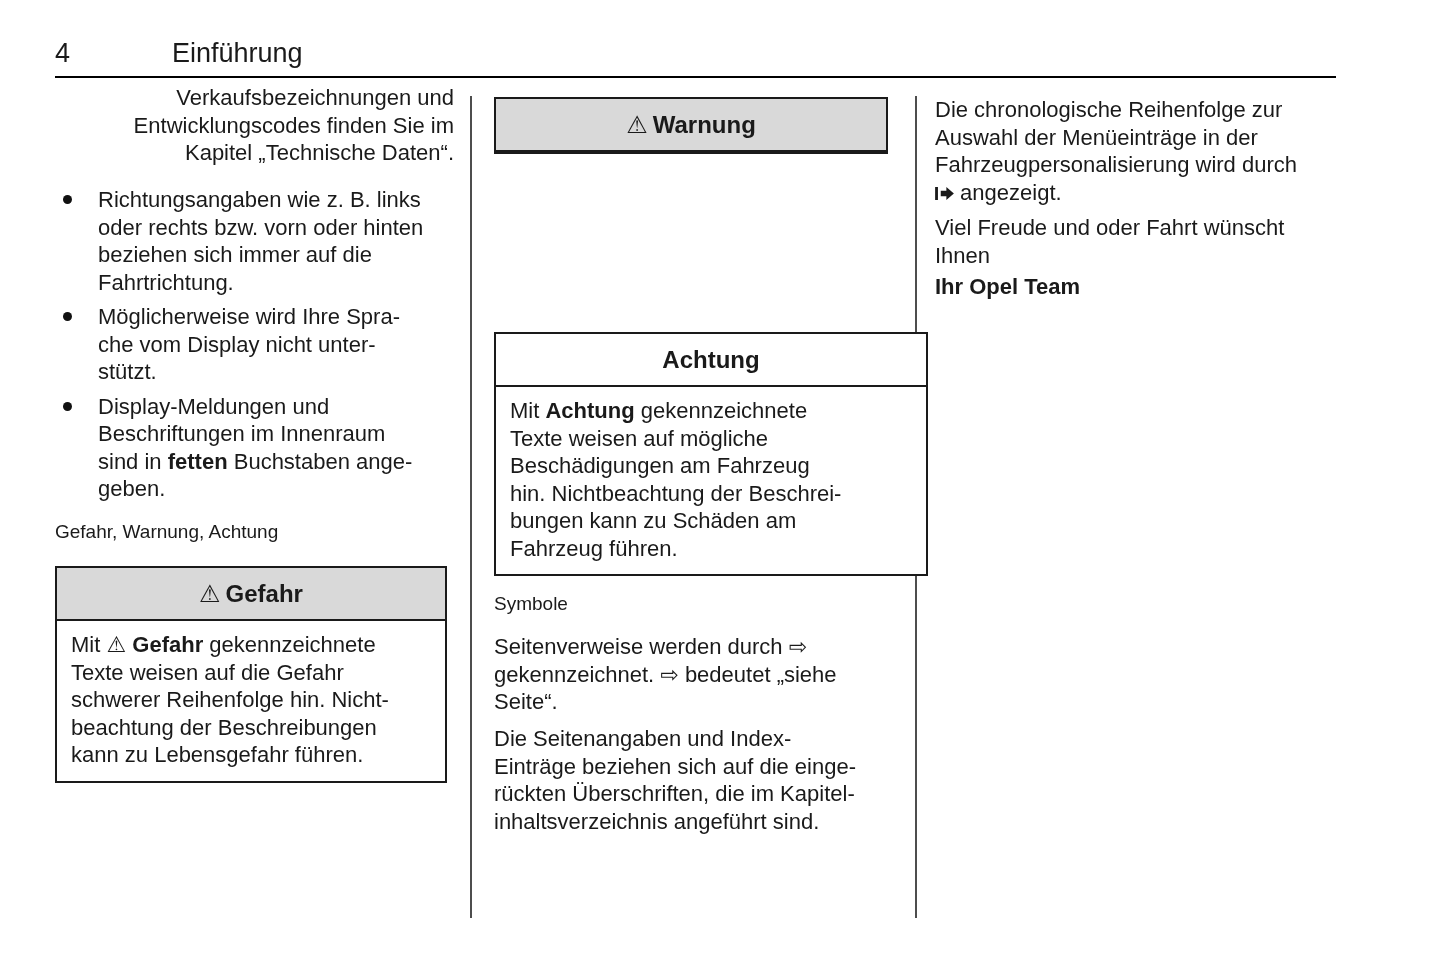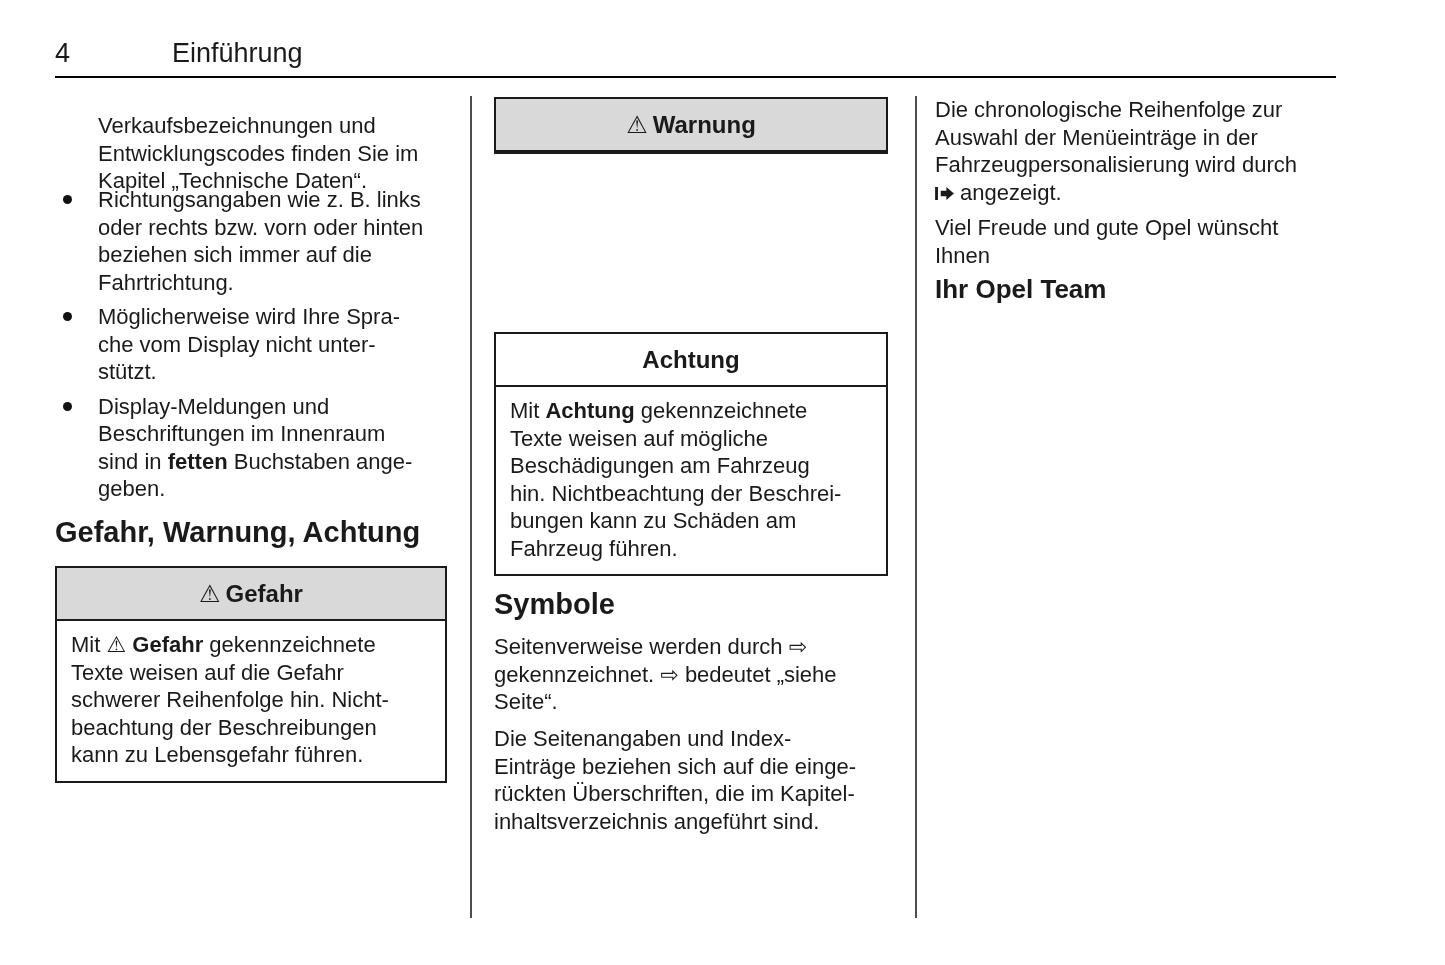--- a/index.html
+++ b/index.html
@@ -5,42 +5,42 @@
   html,body{margin:0;padding:0;background:#ffffff;}
   .page{position:relative;width:1445px;height:965px;background:#ffffff;overflow:hidden;
         font-family:"Liberation Sans","DejaVu Sans",sans-serif;color:#1a1a1a;}
   .abs{position:absolute;}
   .txt{white-space:pre-line;font-size:22px;line-height:27.5px;}
   .pagenum{left:55px;top:38px;font-size:27px;}
   .chapter{left:172px;top:38px;font-size:27px;}
   .rule{left:55px;top:76px;width:1281px;height:2px;background:#000;}
   .divider{top:96px;height:822px;width:2px;background:#4d4d4d;}
   .div1{left:470px;} .div2{left:915px;}
-  .intro{left:98px;top:112px;width:356px;}
+  .intro{left:98px;top:84px;width:356px;text-align:right;}
   .bullets{left:55px;top:186px;width:400px;list-style:none;margin:0;padding:0;}
   .bullets li{position:relative;padding-left:43px;margin-bottom:7px;}
   .dot{position:absolute;left:8px;top:9px;width:9px;height:9px;border-radius:50%;background:#111;}
-  .h1{font-size:29px;font-weight:bold;line-height:32px;}
+  .h1{font-size:19px;font-weight:normal;line-height:32px;}
   .head1{left:55px;top:516px;}
   .wbox{position:absolute;border:2px solid #1a1a1a;background:#fff;box-sizing:border-box;}
   .wbox-header{background:#d9d9d9;border-bottom:2px solid #1a1a1a;text-align:center;
                font-weight:bold;font-size:24px;padding:12px 4px 11px;}
   .wbox-header.plain{background:#ffffff;}
   .wbox-body{padding:10px 14px 12px;}
   .warn-tri{margin-right:5px;font-weight:normal;}
   .b{font-weight:bold;}
   .gefahr-box{left:55px;top:566px;width:392px;}
   .warnung-box{left:494px;top:97px;width:394px;}
-  .achtung-box{left:494px;top:332px;width:394px;}
+  .achtung-box{left:494px;top:332px;width:434px;}
   .symheading{left:494px;top:588px;}
   .symp1{left:494px;top:633px;width:406px;}
   .symp2{left:494px;top:725px;width:412px;}
   .c3p1{left:935px;top:96px;width:406px;}
   .c3p2{left:935px;top:214px;width:406px;}
-  .sig{left:935px;top:274px;font-size:26px;font-weight:bold;}
+  .sig{left:935px;top:274px;font-size:22px;font-weight:bold;}
   .menu-arrow{vertical-align:-1px;}
   .menu-arrow path{fill:#1a1a1a;}
 </style>
 </head>
 <body>
 
 <div class="page">
 
   <div class="abs pagenum">4</div>
   <div class="abs chapter">Einführung</div>
@@ -109,17 +109,17 @@
 Auswahl der Menüeinträge in der
 Fahrzeugpersonalisierung wird durch
 </span><svg class="menu-arrow" viewBox="0 0 20 16" width="19" height="15" aria-hidden="true">
         <path d="M0 1h3v14H0z M6 5h6V1l8 7-8 7v-4H6z"></path>
       </svg><span> angezeigt.</span></div>
 
   <div class="abs txt symp2">Die Seitenangaben und Index-
 Einträge beziehen sich auf die einge-
 rückten Überschriften, die im Kapitel-
 inhaltsverzeichnis angeführt sind.</div>
-  <div class="abs txt c3p2">Viel Freude und gute Opel wünscht
+  <div class="abs txt c3p2">Viel Freude und oder Fahrt wünscht
 Ihnen</div>
   <div class="abs sig">Ihr Opel Team</div>
 
 </div>
 
 </body></html>

